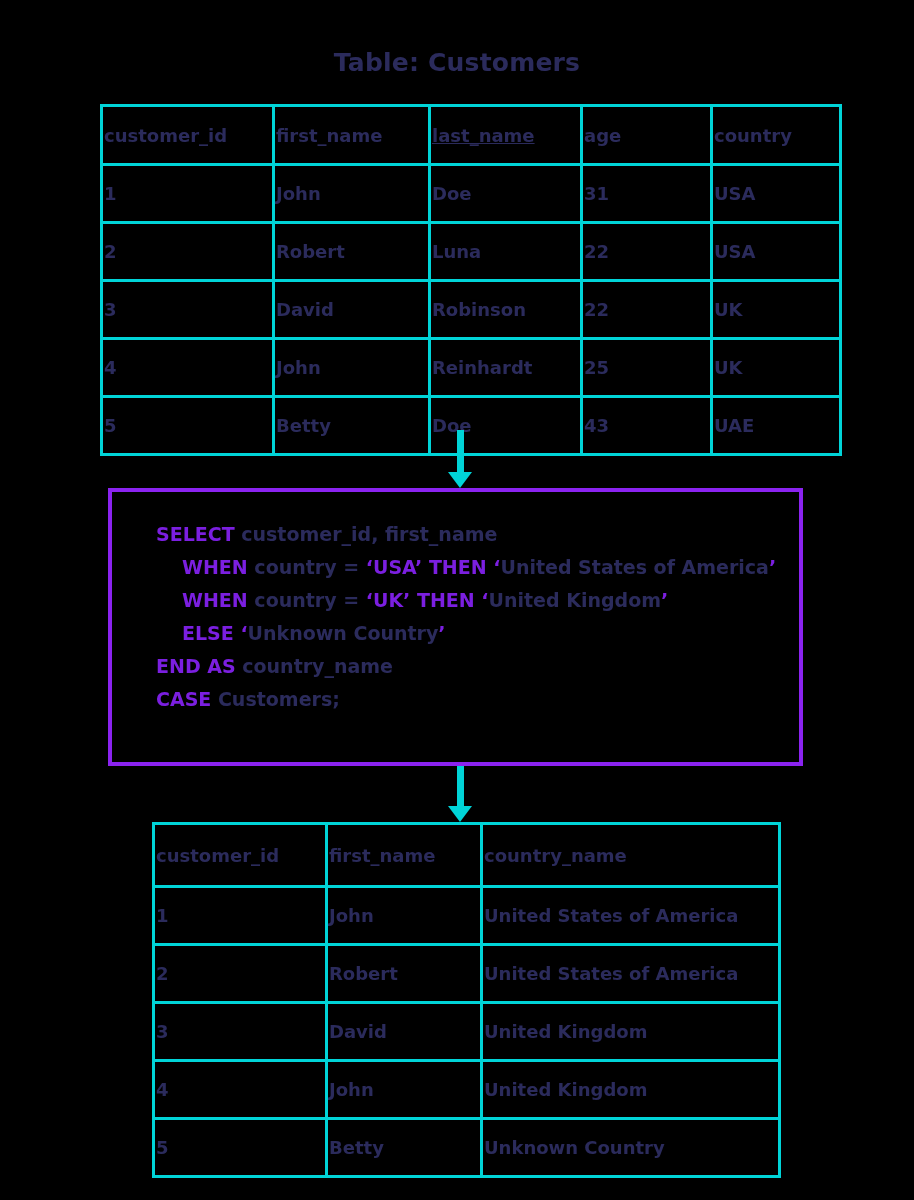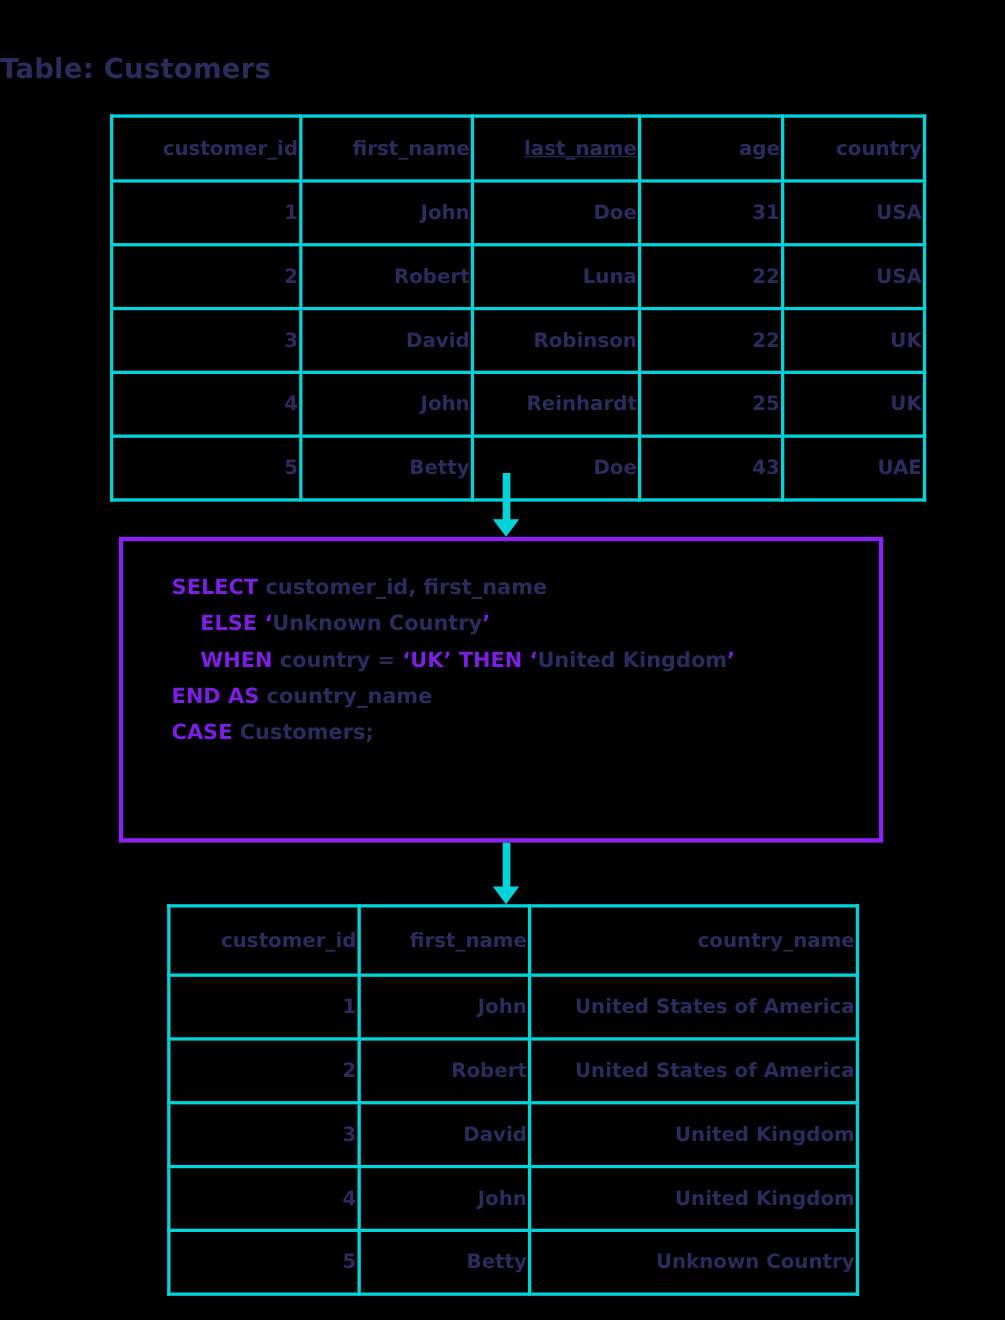--- a/index.html
+++ b/index.html
@@ -5,29 +5,29 @@
   html,body{margin:0;padding:0;}
   body{
     width:914px;height:1200px;background:#000;overflow:hidden;
     font-family:"DejaVu Sans","Liberation Sans",sans-serif;
     position:relative;
   }
   .page{position:relative;width:914px;height:1200px;}
 
   
   .title{
-    position:absolute;left:0;top:48px;width:914px;
+    position:absolute;left:0;top:48px;width:914px;text-align:center;
     color:#2b2b5c;font-size:25px;font-weight:700;letter-spacing:.2px;
   }
 
   
   .tbl{position:absolute;border-collapse:collapse;table-layout:fixed;}
   .tbl td{
     border:3px solid #00d4d8;
-    color:#2b2b5c;text-align:right;vertical-align:middle;
+    color:#2b2b5c;text-align:left;vertical-align:middle;
     font-weight:700;font-size:18px;
   }
   .tbl td.hdr{font-size:18px;font-weight:700;}
 
   
   #customers-table{left:100px;top:104px;width:714px;}
   #customers-table td{height:54px;}
   #customers-table tr.body-row td{height:53px;}
 
   
@@ -122,22 +122,23 @@
       </tbody>
   </table>
 
   <div class="arrow" id="arrow-top">
     <div class="shaft"></div>
     <div class="head"></div>
   </div>
 
   <div id="sql-box">
       <div class="sql-line"><span class="kw">SELECT</span><span> customer_id, first_name</span></div>
+      <div class="sql-line indent-1"><span class="kw">WHEN</span><span> country = </span><span class="lit">‘USA’</span><span> </span><span class="kw">THEN</span><span> </span><span class="q">‘</span><span>United States of America</span><span class="q">’</span></div>
+      <div class="sql-line indent-1"><span class="kw">WHEN</span><span> country = </span><span class="lit">‘UK’</span><span> </span><span class="kw">THEN</span><span> </span><span class="q">‘</span><span>United Kingdom</span><span class="q">’</span></div>
       <div class="sql-line indent-1"><span class="kw">ELSE</span><span> </span><span class="q">‘</span><span>Unknown Country</span><span class="q">’</span></div>
-      <div class="sql-line indent-1"><span class="kw">WHEN</span><span> country = </span><span class="lit">‘UK’</span><span> </span><span class="kw">THEN</span><span> </span><span class="q">‘</span><span>United Kingdom</span><span class="q">’</span></div>
       <div class="sql-line"><span class="kw">END AS</span><span> country_name</span></div>
       <div class="sql-line"><span class="kw">CASE</span><span> Customers;</span></div>
     </div>
 
   <div class="arrow" id="arrow-bottom">
     <div class="shaft"></div>
     <div class="head"></div>
   </div>
 
   <table class="tbl" id="result-table">

